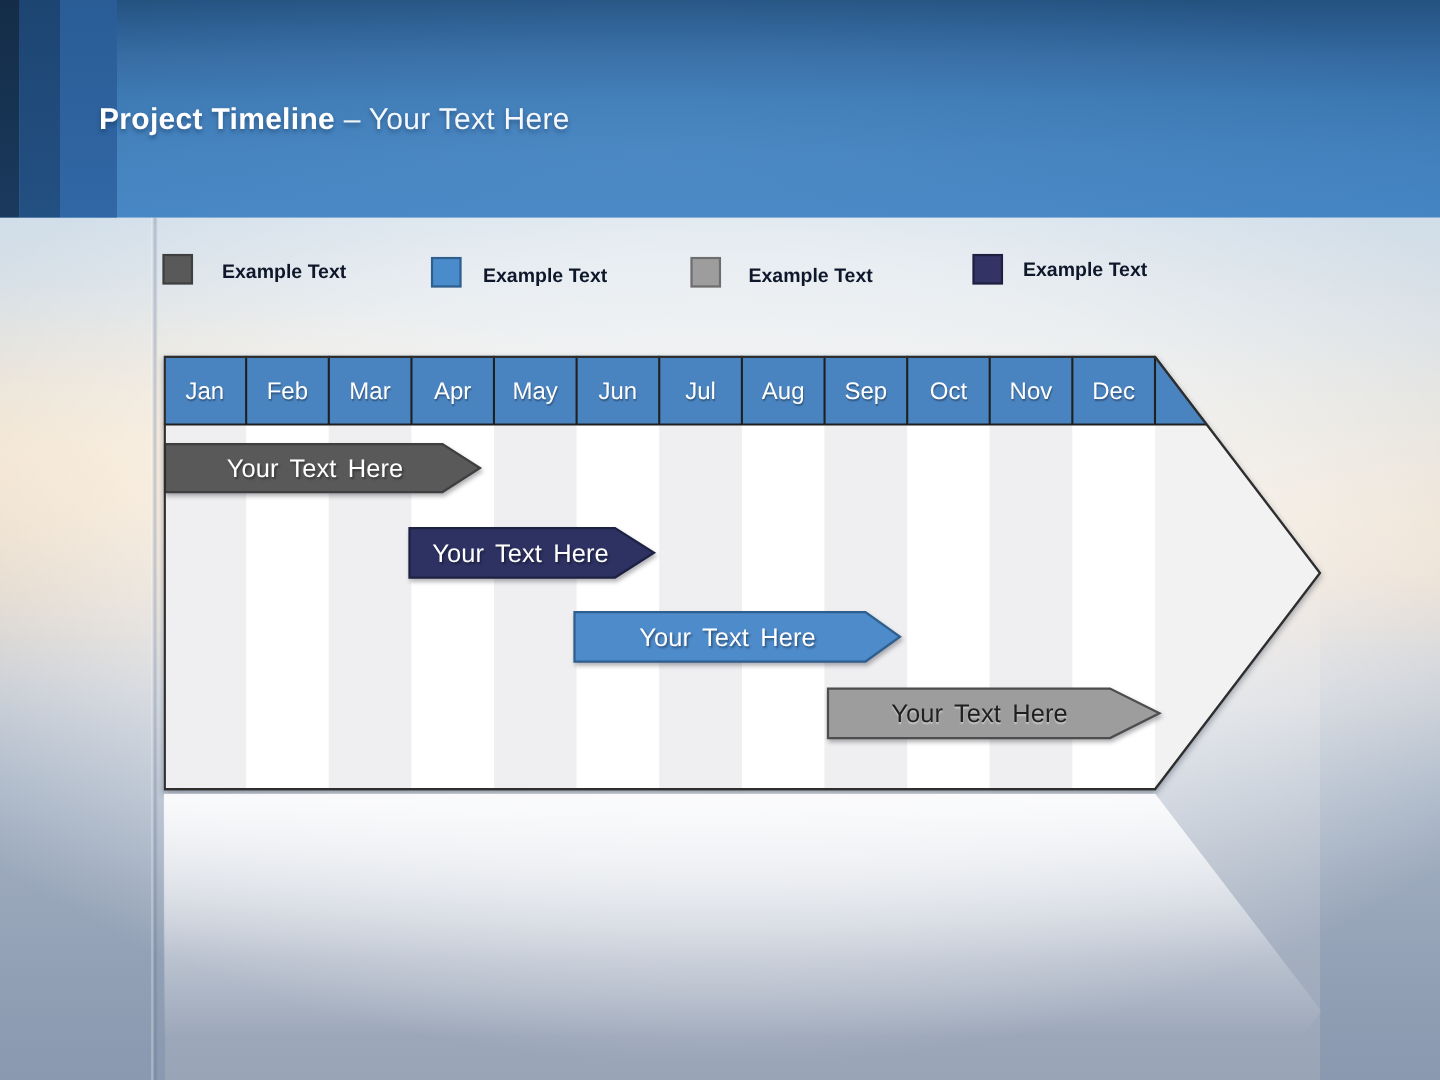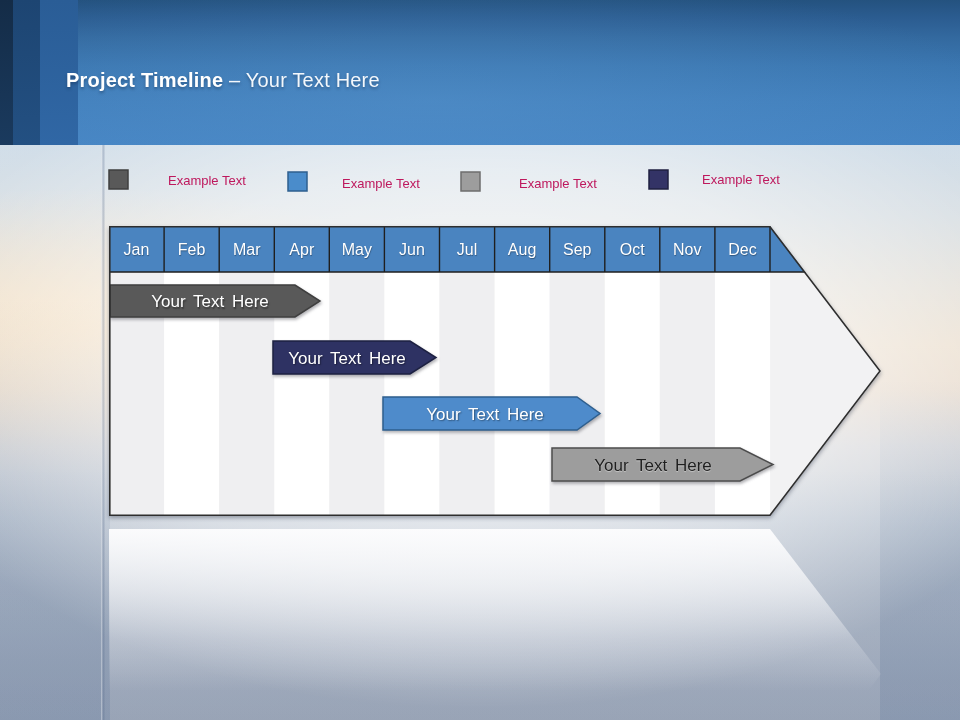--- a/index.html
+++ b/index.html
@@ -44,23 +44,23 @@
   .stripe-1{left:0;width:13px;background:linear-gradient(180deg,#142c47,#1a3a5e);}
   .stripe-2{left:13px;width:27px;background:linear-gradient(180deg,#1d4572,#235082);}
   .stripe-3{left:40px;width:38px;background:linear-gradient(180deg,#2a5d96,#3067a5);}
   .slide-title{position:absolute;left:66px;top:60px;font-size:20px;line-height:40px;
     color:#ffffff;letter-spacing:0.2px;white-space:nowrap;
     text-shadow:0 2px 3px rgba(15,35,65,0.4);}
   .slide-title .t-bold{font-weight:bold;}
   .slide-title .t-rest{font-weight:normal;color:#f4f8fc;}
   
   .legend-swatch{position:absolute;width:21px;height:21px;}
-  .legend-label{position:absolute;font-size:13px;font-weight:normal;color:#be185d;white-space:nowrap;margin-left:20px;}
+  .legend-label{position:absolute;font-size:13px;font-weight:bold;color:#0f172a;white-space:nowrap;}
   
-  .timeline-wrap{position:absolute;left:109px;top:226px;width:772px;height:291px;}
+  .timeline-wrap{position:absolute;left:109px;top:237px;width:772px;height:291px;}
   .timeline-svg{filter:drop-shadow(0 2px 2px rgba(55,65,85,0.45));}
   .month-text{font-size:16px;fill:#ffffff;text-shadow:0.5px 1px 1px rgba(0,0,0,0.35);}
   .bar-shape{filter:drop-shadow(1px 2px 1.5px rgba(50,50,60,0.38));}
   .bar-text{font-size:17px;word-spacing:3px;text-shadow:1px 1.5px 1.5px rgba(0,0,0,0.4);}
   .bar-text-dark{text-shadow:0 1px 1px rgba(255,255,255,0.45);}
   
   .timeline-reflection{position:absolute;left:109px;top:529px;width:772px;height:191px;
     clip-path:polygon(0 0, 661px 0, 772px 145px, 661px 290px, 0 290px);
     background:linear-gradient(180deg, rgba(253,253,254,0.95) 0%, rgba(252,252,253,0.6) 32%, rgba(250,250,252,0.25) 58%, rgba(250,250,252,0) 85%);
   }

